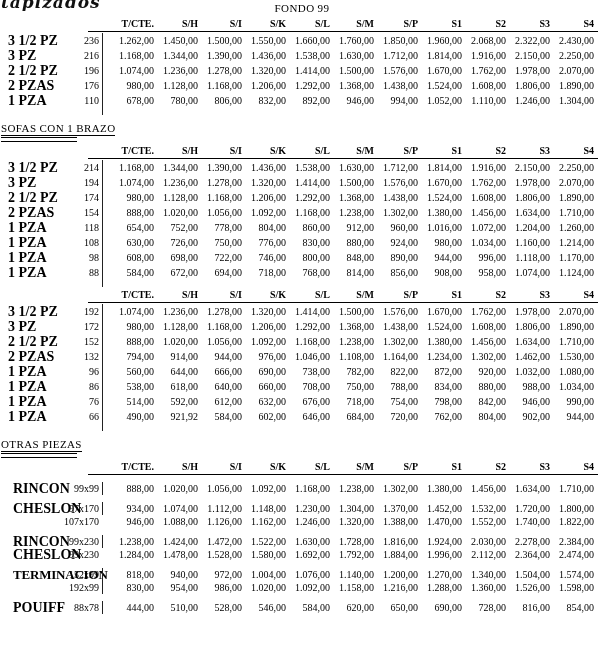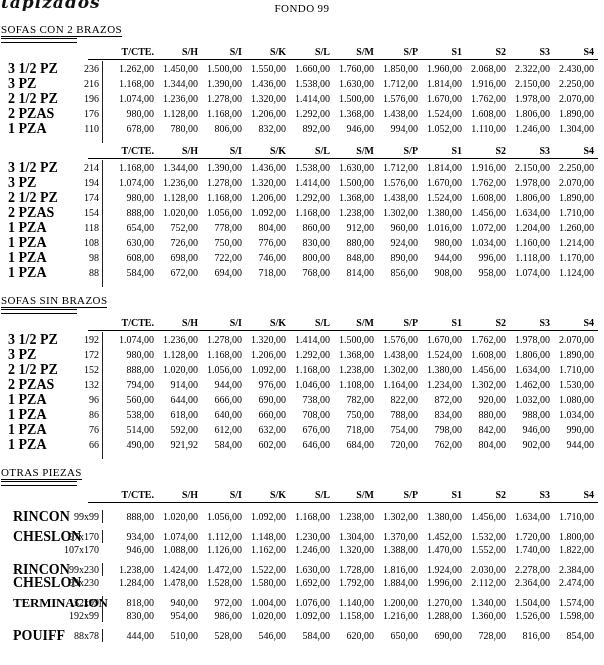--- a/index.html
+++ b/index.html
@@ -57,21 +57,20 @@
 
 <div class="page">
   <div class="topbar">
     <div class="logo-clip">
       <span class="logo">tapizados</span>
     </div>
     <div class="doc-title">FONDO 99</div>
   </div>
   <div id="sections">
       <div class="section sofa">
-        <div class="sec-head"><span class="sec-title">SOFAS CON 2 BRAZOS</span><div class="double-rule"></div></div>
         <div class="grid-row thead">
           <span class="col-h"></span>
           <span class="col-h"></span>
           <span class="col-h">T/CTE.</span>
           <span class="col-h">S/H</span>
           <span class="col-h">S/I</span>
           <span class="col-h">S/K</span>
           <span class="col-h">S/L</span>
           <span class="col-h">S/M</span>
           <span class="col-h">S/P</span>
@@ -155,20 +154,21 @@
           <span class="price">1.246,00</span>
           <span class="price">1.304,00</span>
         </div>
         <div class="grid-row spacer">
           <span></span>
           <span></span>
           <span class="bar"></span>
         </div>
       </div>
       <div class="section sofa">
+        <div class="sec-head"><span class="sec-title">SOFAS CON 1 BRAZO</span><div class="double-rule"></div></div>
         <div class="grid-row thead">
           <span class="col-h"></span>
           <span class="col-h"></span>
           <span class="col-h">T/CTE.</span>
           <span class="col-h">S/H</span>
           <span class="col-h">S/I</span>
           <span class="col-h">S/K</span>
           <span class="col-h">S/L</span>
           <span class="col-h">S/M</span>
           <span class="col-h">S/P</span>
@@ -297,21 +297,20 @@
           <span class="price">1.074,00</span>
           <span class="price">1.124,00</span>
         </div>
         <div class="grid-row spacer">
           <span></span>
           <span></span>
           <span class="bar"></span>
         </div>
       </div>
       <div class="section sofa">
-        <div class="sec-head"><span class="sec-title">SOFAS SIN BRAZOS</span><div class="double-rule"></div></div>
         <div class="grid-row thead">
           <span class="col-h"></span>
           <span class="col-h"></span>
           <span class="col-h">T/CTE.</span>
           <span class="col-h">S/H</span>
           <span class="col-h">S/I</span>
           <span class="col-h">S/K</span>
           <span class="col-h">S/L</span>
           <span class="col-h">S/M</span>
           <span class="col-h">S/P</span>

